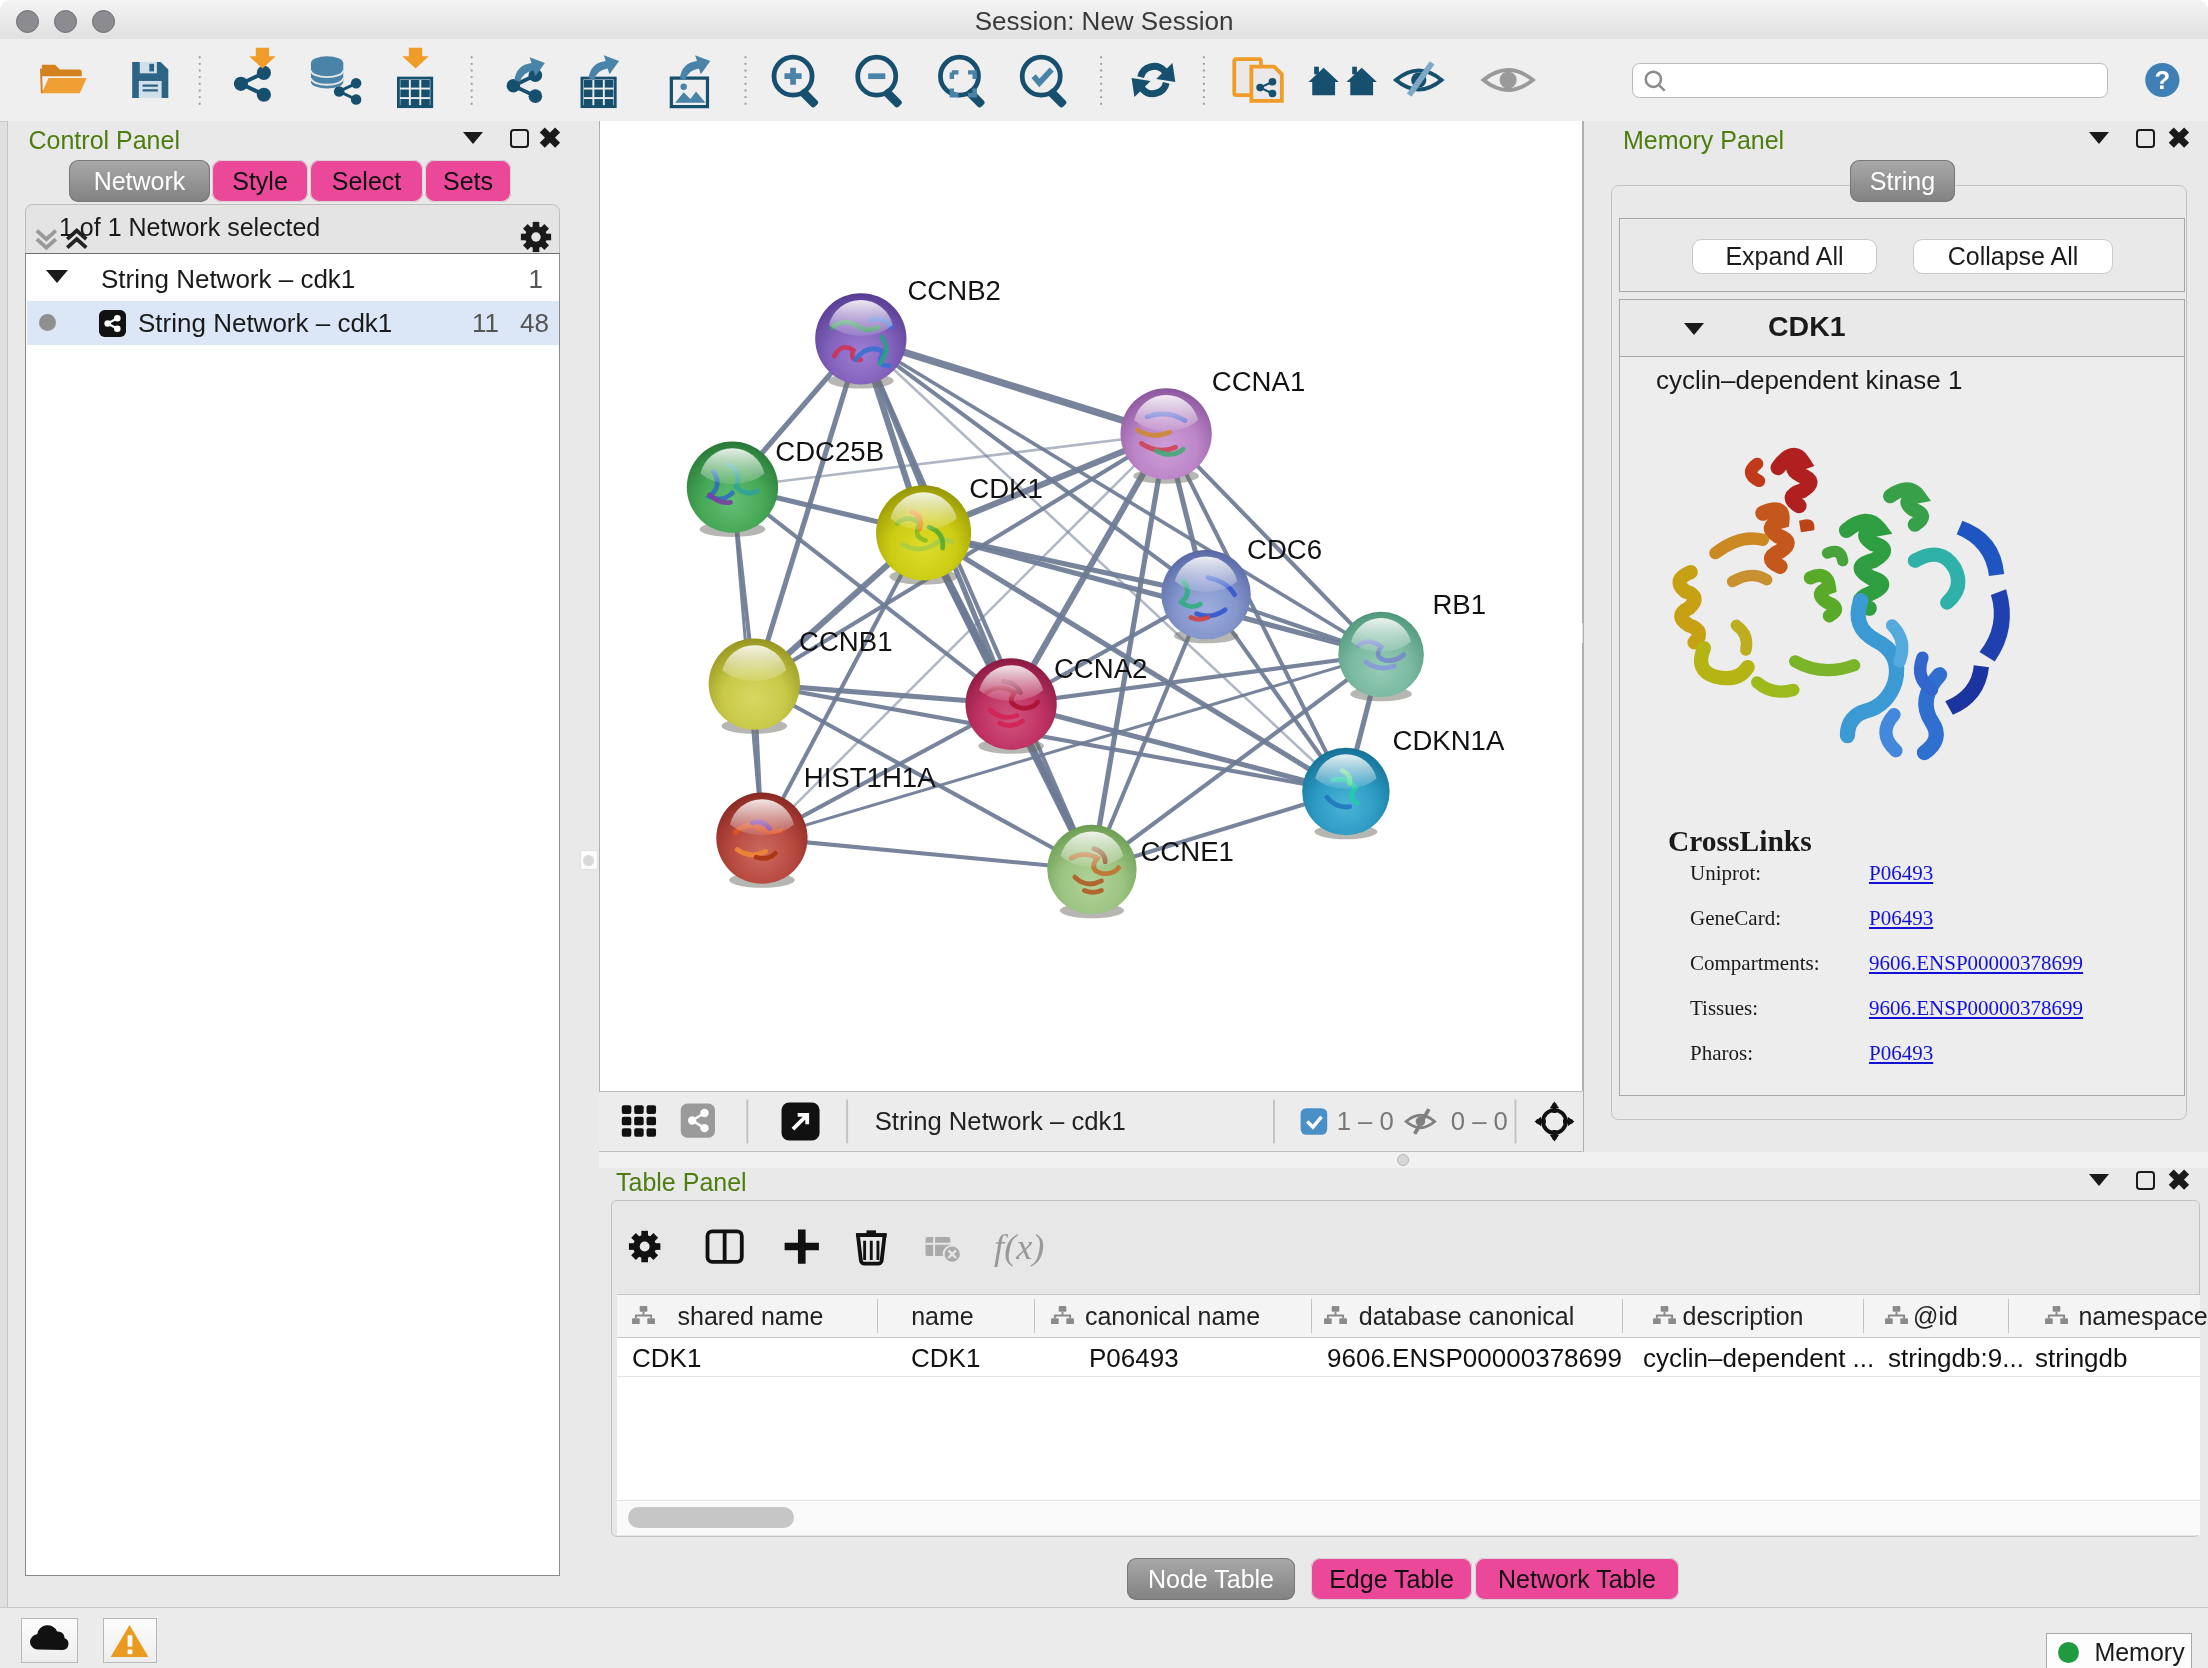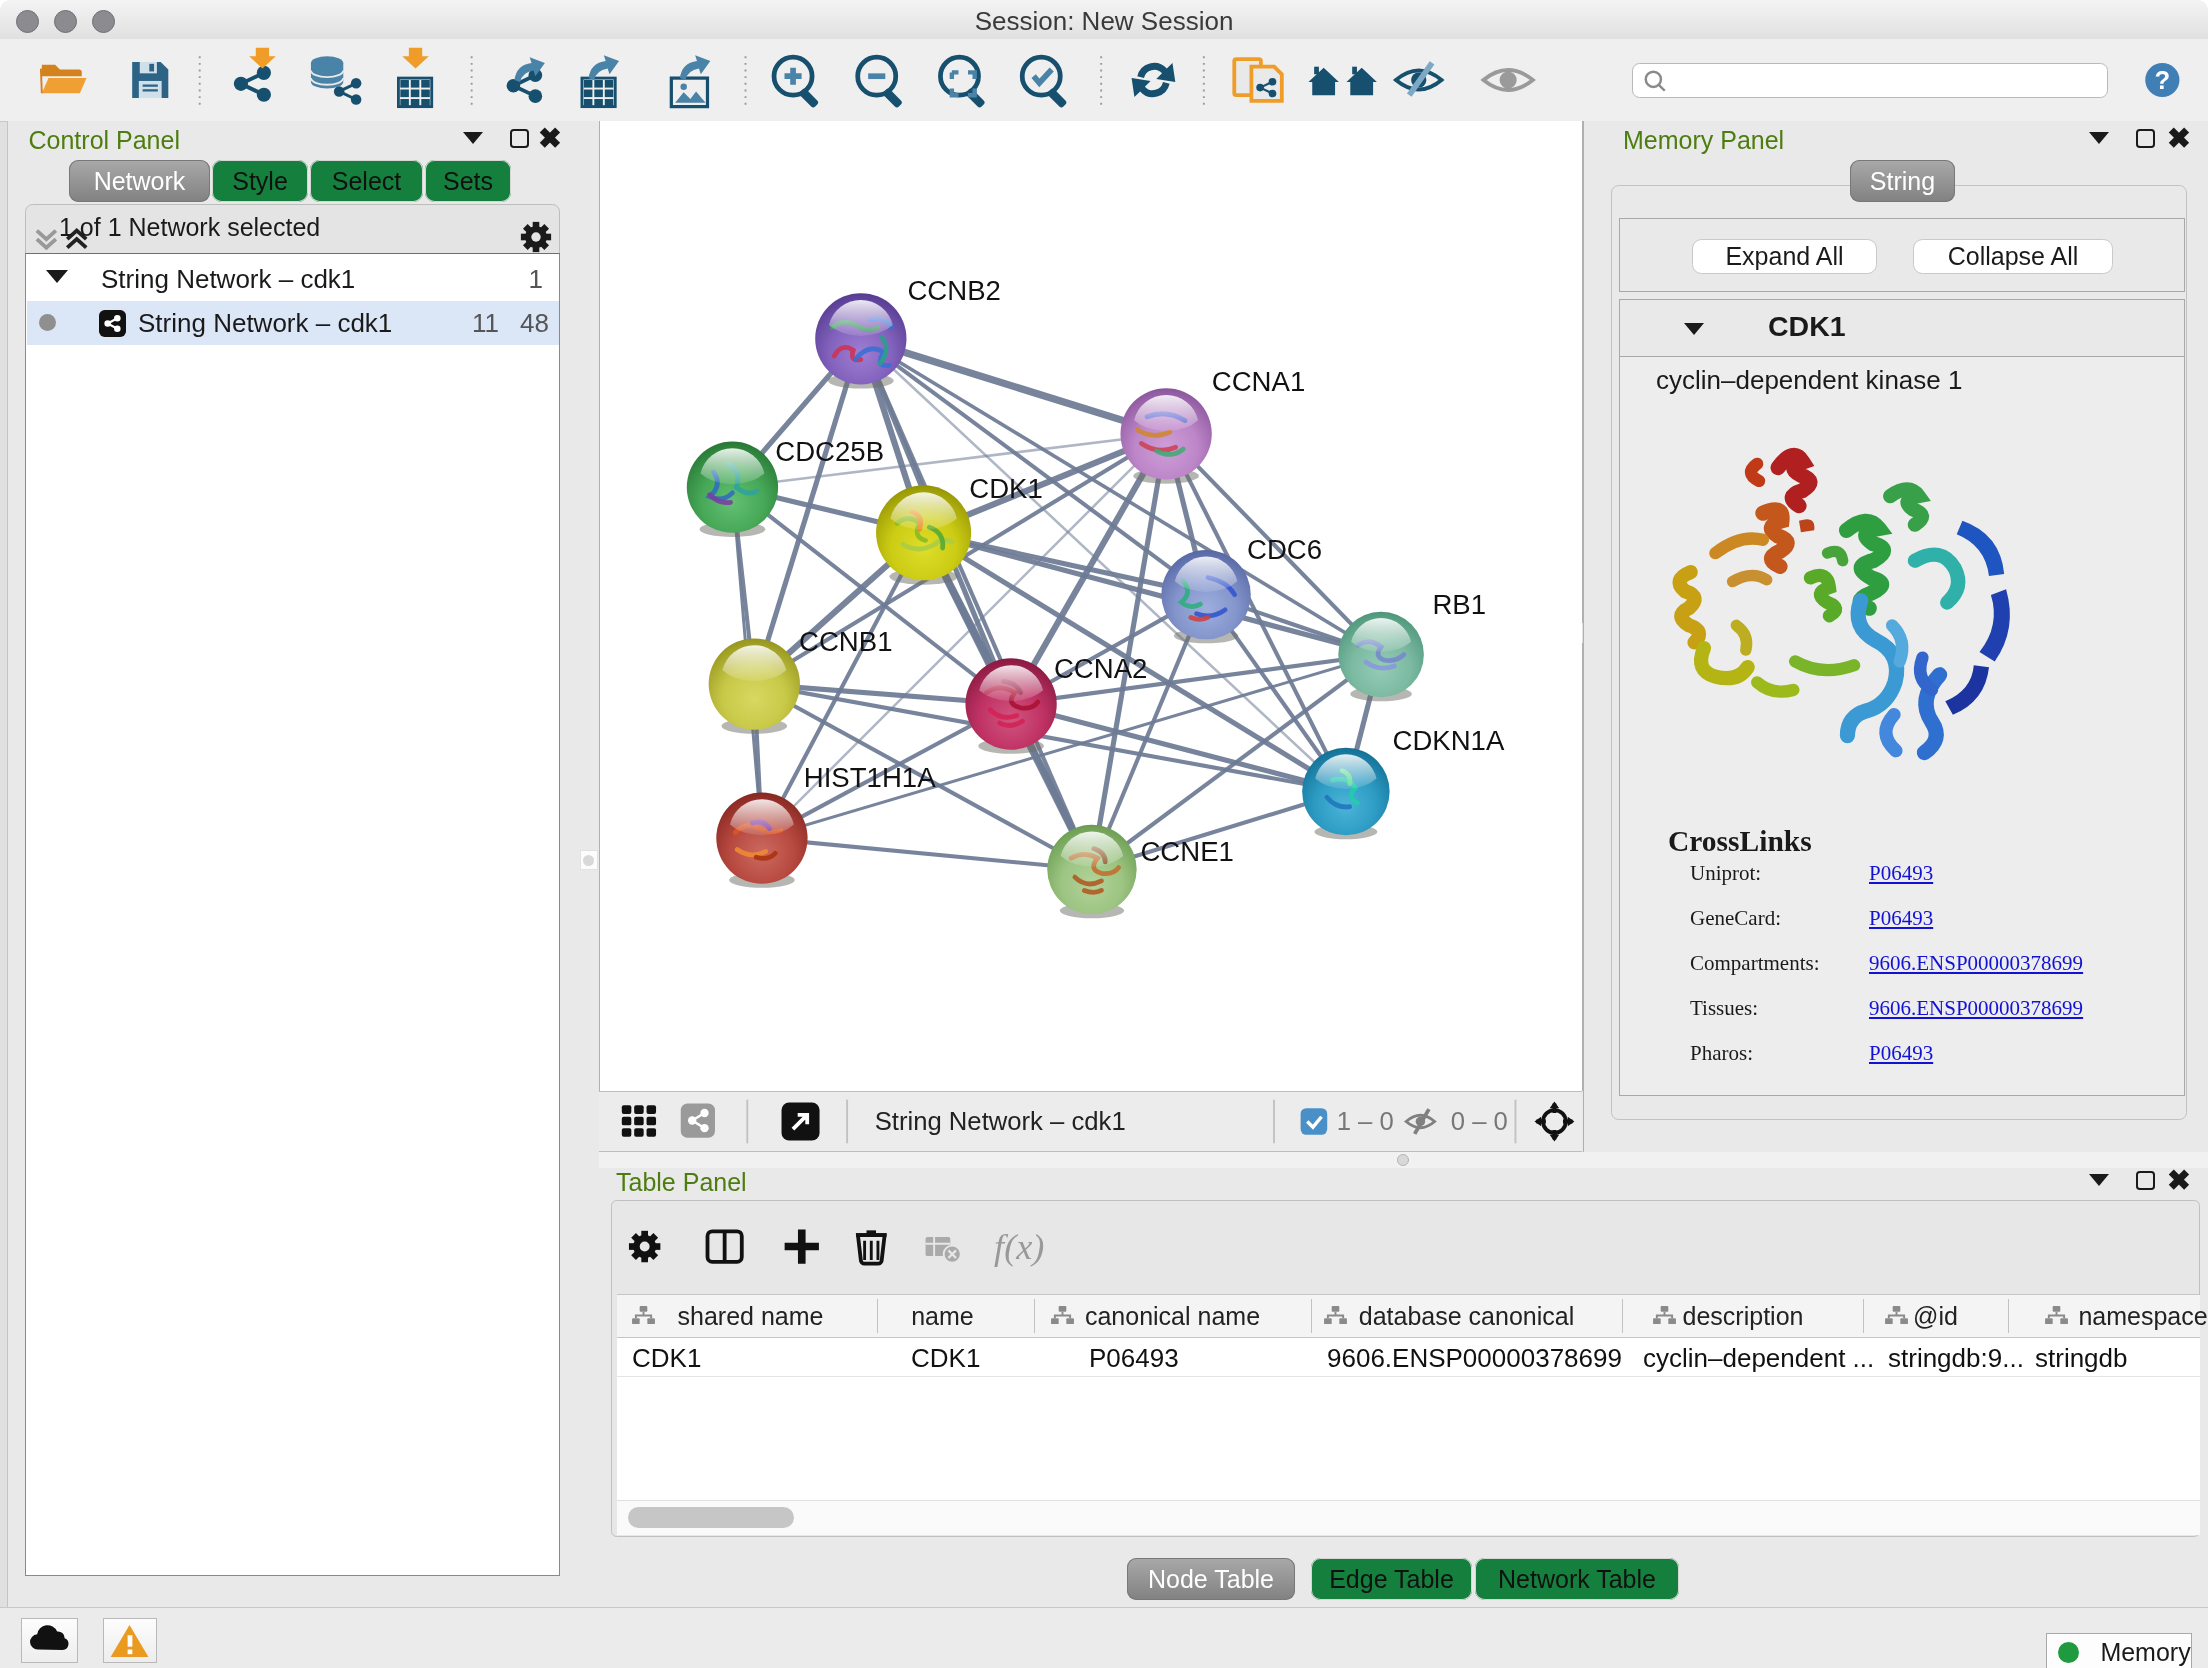--- a/index.html
+++ b/index.html
@@ -1,19 +1,19 @@
 <!DOCTYPE html>
 <html style="font-size:15px"><head><meta charset="utf-8"><style>
 html,body{margin:0;padding:0}
 #root{position:relative;width:2208px;height:1668px;background:#e9e9e9;border-radius:11.4px 11.4px 0 0;font-family:"Liberation Sans",sans-serif;overflow:hidden;color:#1a1a1a}
 .abs{position:absolute}
 .panelhead{font-size:25px;color:#4d7c0f}
 .tab{position:absolute;height:42px;border-radius:9.5px;font-size:25px;display:flex;align-items:center;justify-content:center;box-sizing:border-box}
 .tab.on{background:linear-gradient(#a9a9a9,#818181);color:#fff;box-shadow:inset 0 0 0 1px #787878}
-.tab.off{background:#15803d;color:#111;box-shadow:inset 0 0 0 1px #d6d6d6}
+.tab.off{background:#ec4899;color:#111;box-shadow:inset 0 0 0 1px #d6d6d6}
 .wbtn{position:absolute;background:#fff;border:1px solid #c9c9c9;border-radius:9.5px;font-size:25px;display:flex;align-items:center;justify-content:center;box-sizing:border-box}
 .dd{width:0;height:0;border-left:10.5px solid transparent;border-right:10.5px solid transparent;border-top:12.4px solid #1a1a1a;position:absolute}
 .flt{position:absolute;width:19px;height:19px;border:2.9px solid #1a1a1a;border-radius:3.8px;box-sizing:border-box}
 .xx{position:absolute;font-size:28.5px;font-weight:bold;color:#1a1a1a;line-height:19px}
 a.lnk{color:#1211d6;text-decoration:underline}
 </style></head><body>
 <div id="root">
 <div class="abs" style="left:0;top:39px;width:6.7px;height:1629px;background:#e0e0e0;border-right:1px solid #c4c4c4"></div>
 <div class="abs" style="left:0;top:0;width:2208px;height:40px;background:linear-gradient(#f4f4f4,#e0e0e0);border-bottom:1px solid #b5b5b5;border-radius:11.4px 11.4px 0 0">
 <div class="abs" style="left:16px;top:9.5px;width:23px;height:23px;border-radius:50%;background:#8b8b90;border:1px solid #6f6f74;box-sizing:border-box"></div>
@@ -692,15 +692,15 @@
         <path d="M17,32 a8,8 0 0 1 -1,-16 a11,11 0 0 1 21,-3 a7,7 0 0 1 8,7 a6.5,6.5 0 0 1 -2,12.5 z" fill="#111"></path>
       </svg></div>
 <div class="abs" style="left:103px;top:1618px;width:54px;height:45px;background:linear-gradient(#fdfdfd,#ededed);border:1px solid #b9b9b9;box-sizing:border-box">
 <svg width="52" height="43" viewBox="0 0 55 45">
         <path d="M27,6 L47,40 H7 z" fill="#ea9a1f"></path>
         <rect x="25" y="17" width="5" height="12" fill="#fff"></rect>
         <rect x="25" y="32" width="5" height="5" fill="#fff"></rect>
       </svg></div>
 <div class="abs" style="left:2046px;top:1633px;width:146px;height:38px;background:#fdfdfd;border:1px solid #a8a8a8;box-sizing:border-box;display:flex;align-items:center">
 <div style="width:21px;height:21px;border-radius:50%;background:#1f9a3f;margin-left:11.4px"></div>
-<div style="font-size:25px;margin-left:21px">Memory</div>
+<div style="font-size:25px;margin-left:15px">Memory</div>
     </div>
 </div>
 
 </body></html>

